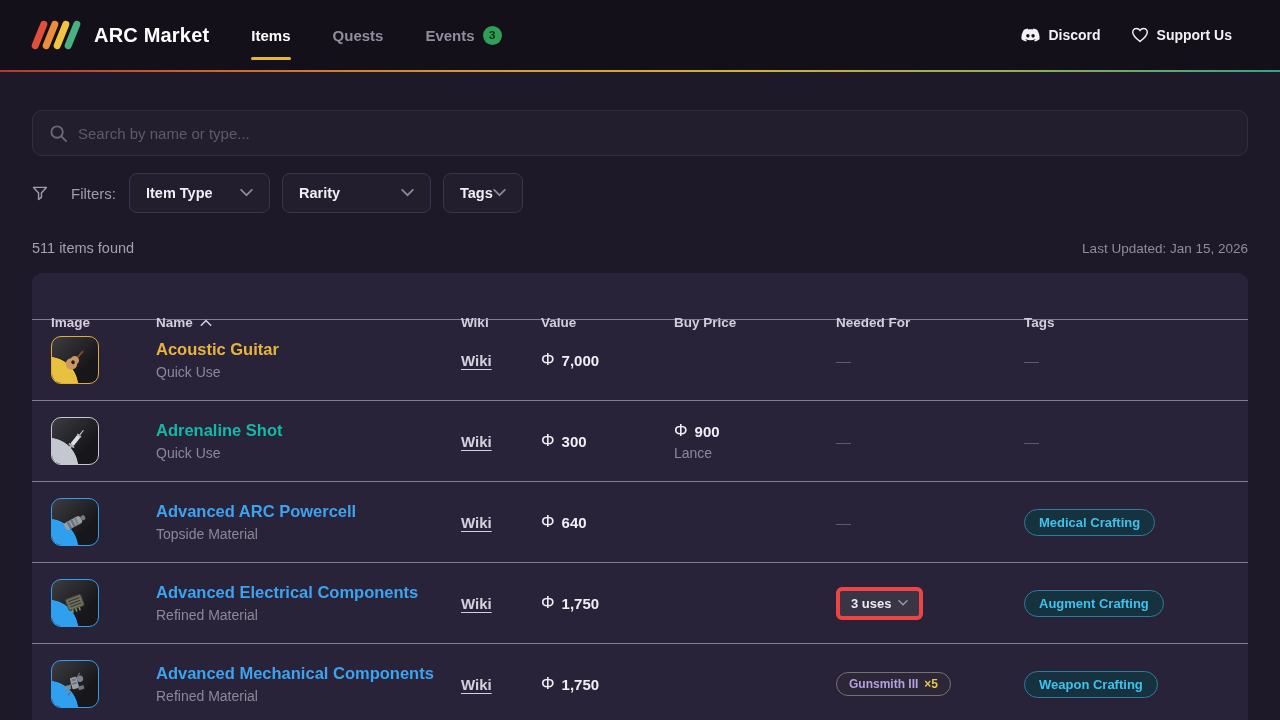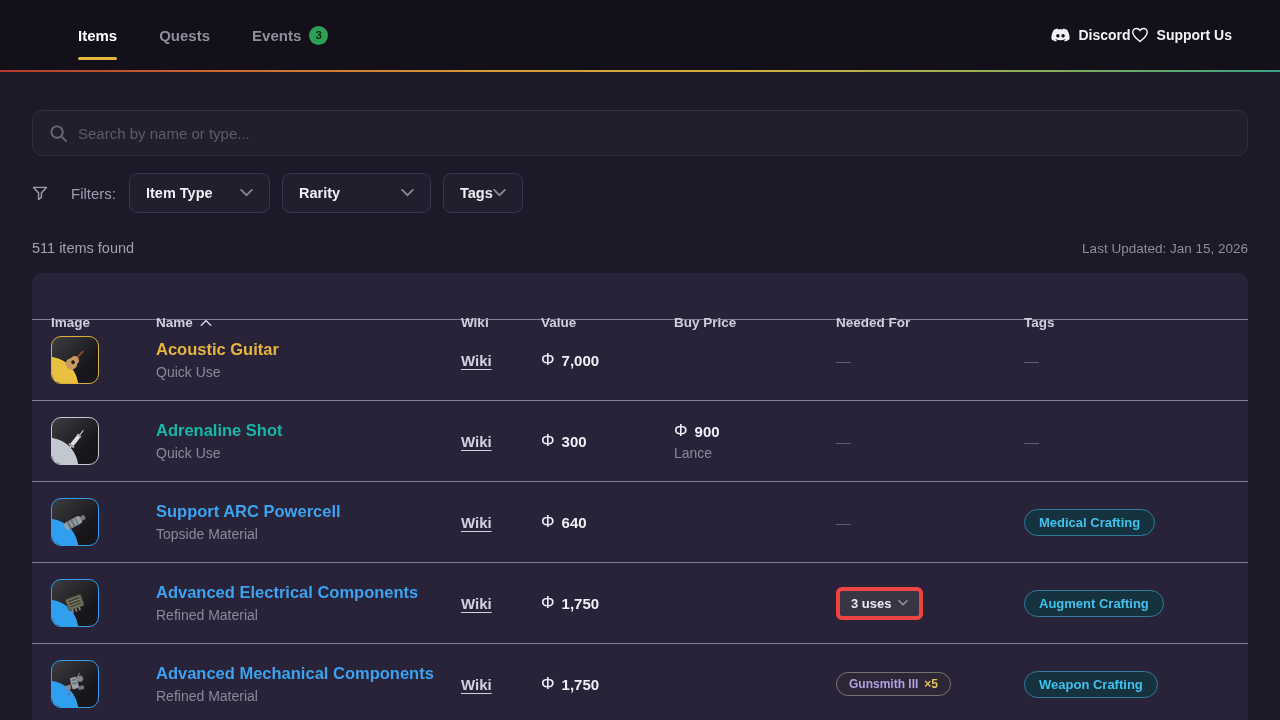--- a/index.html
+++ b/index.html
@@ -31,21 +31,21 @@
 
   .nav { display:flex; align-items:center; gap:42px; margin-left:42px; }
   .nav-item { position:relative; font-size:15px; font-weight:700; color:#908d9d; cursor:pointer; display:flex; align-items:center; gap:8px; padding:6px 0; }
   .nav-item.active { color:#ffffff; }
   .nav-item.active::after {
     content:""; position:absolute; left:0; right:0; bottom:-10px;
     height:3px; border-radius:2px; background:#e7b43e;
   }
   .nav-badge { width:19px; height:19px; border-radius:50%; background:#2f9e57; color:#0c2b18; font-size:11.5px; font-weight:800; display:flex; align-items:center; justify-content:center; }
 
-  .topnav-right { margin-left:auto; display:flex; }
+  .topnav-right { margin-left:auto; display:flex; gap:30px; }
   .top-link { display:flex; align-items:center; gap:8px; font-size:14px; font-weight:700; color:#f2f1f6; cursor:pointer; }
   .top-link svg { display:block; }
 
   
   .page { padding:0 32px; }
   .searchbar {
     margin-top:38px; height:46px; width:1216px;
     background:#221e2e; border:1px solid #322d41; border-radius:10px;
     display:flex; align-items:center; padding:0 16px; gap:10px;
   }
@@ -125,20 +125,29 @@
     background:#15323e; border:1px solid #2e7c9e; border-radius:14px;
     padding:5px 14px; font-size:13px; font-weight:700; color:#3fc2ee; cursor:pointer; width:max-content;
   }
 
   .icon-muted { color:#8a8799; }
 </style>
 </head>
 <body>
 
 <header class="topnav">
+  <div class="brand">
+    <div class="logo">
+      <span></span>
+        <span></span>
+        <span></span>
+        <span></span>
+    </div>
+    <div class="brand-name">ARC Market</div>
+  </div>
 
   <nav class="nav">
     <div class="nav-item active">
       <span>Items</span>
     </div>
     <div class="nav-item">
       <span>Quests</span>
     </div>
     <div class="nav-item">
       <span>Events</span>
@@ -289,21 +298,21 @@
           <g transform="rotate(-28 16 16)">
             <rect x="5.5" y="12.2" width="17" height="7.6" rx="2.6" fill="#9aa0a8"></rect>
             <rect x="8.8" y="12.2" width="2.3" height="7.6" fill="#6d737c"></rect>
             <rect x="12.6" y="12.2" width="2.3" height="7.6" fill="#6d737c"></rect>
             <rect x="16.4" y="12.2" width="2.3" height="7.6" fill="#7d838c"></rect>
             <rect x="22.3" y="13.8" width="4.2" height="4.4" rx="1.2" fill="#767c85"></rect>
           </g>
         </svg>
       </div>
       <div>
-        <div class="item-name c-blue">Support ARC Powercell</div>
+        <div class="item-name c-blue">Advanced ARC Powercell</div>
         <div class="item-type">Topside Material</div>
       </div>
       <div class="wiki-link">Wiki</div>
       <div class="money">
         <span class="cur">Φ</span>
         <span>640</span>
       </div>
       <div></div>
       <div class="dash">—</div>
       <div>

